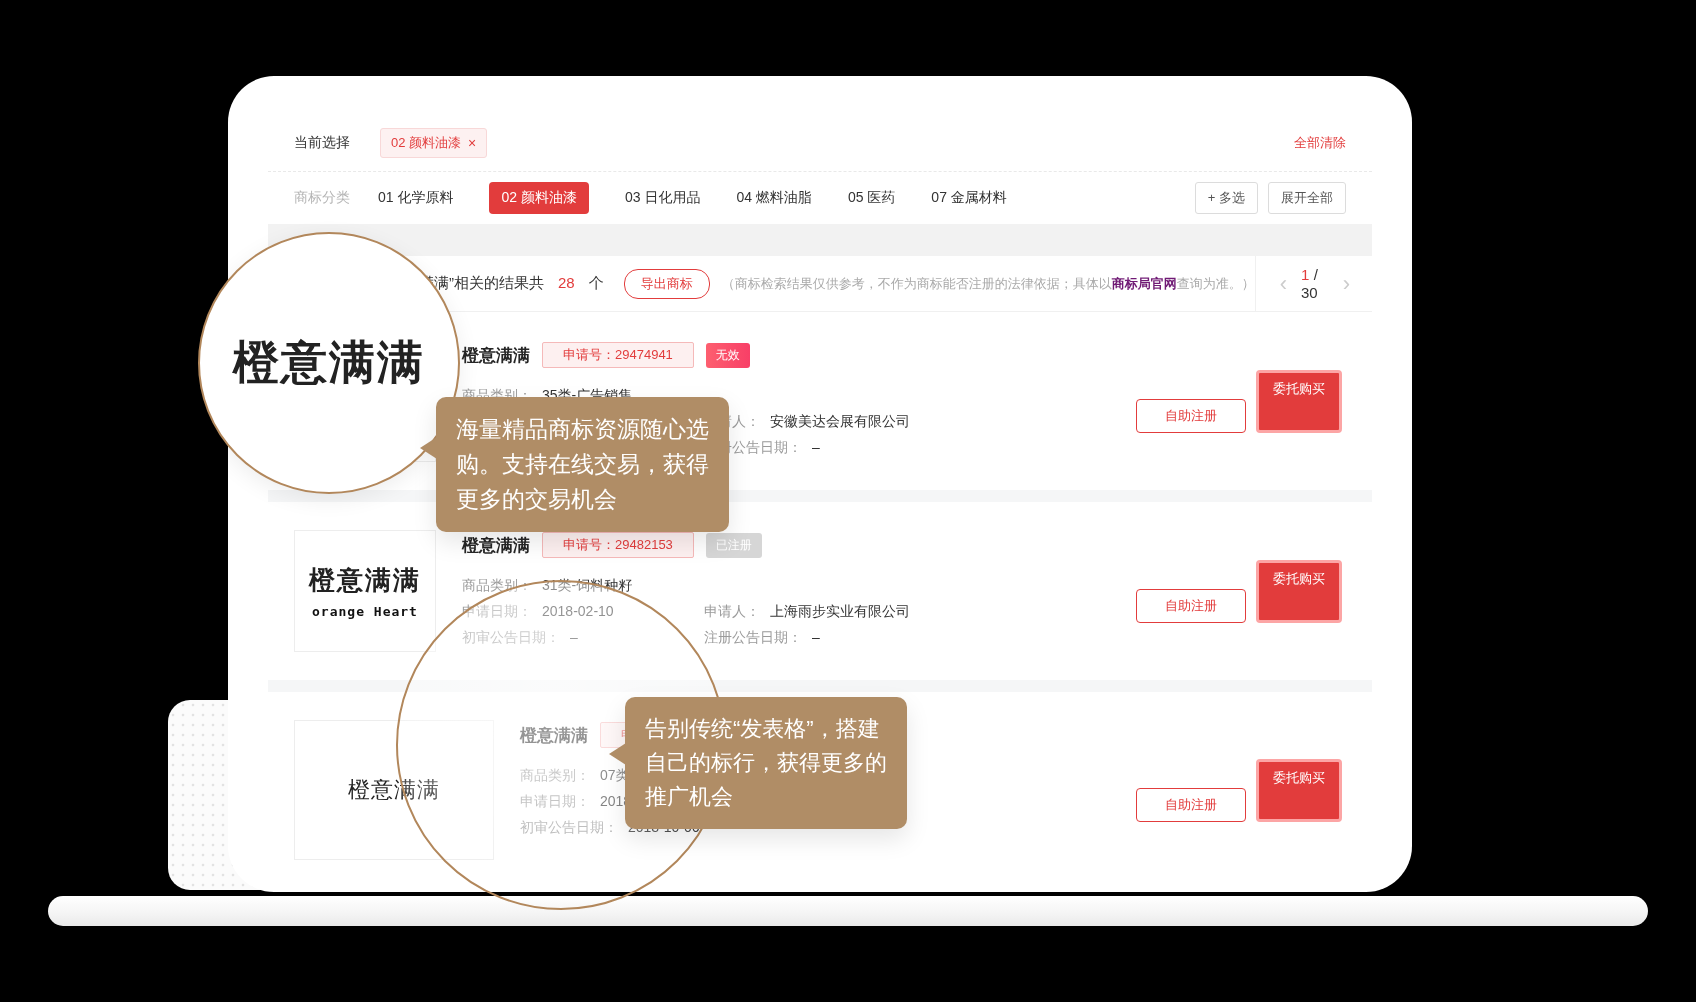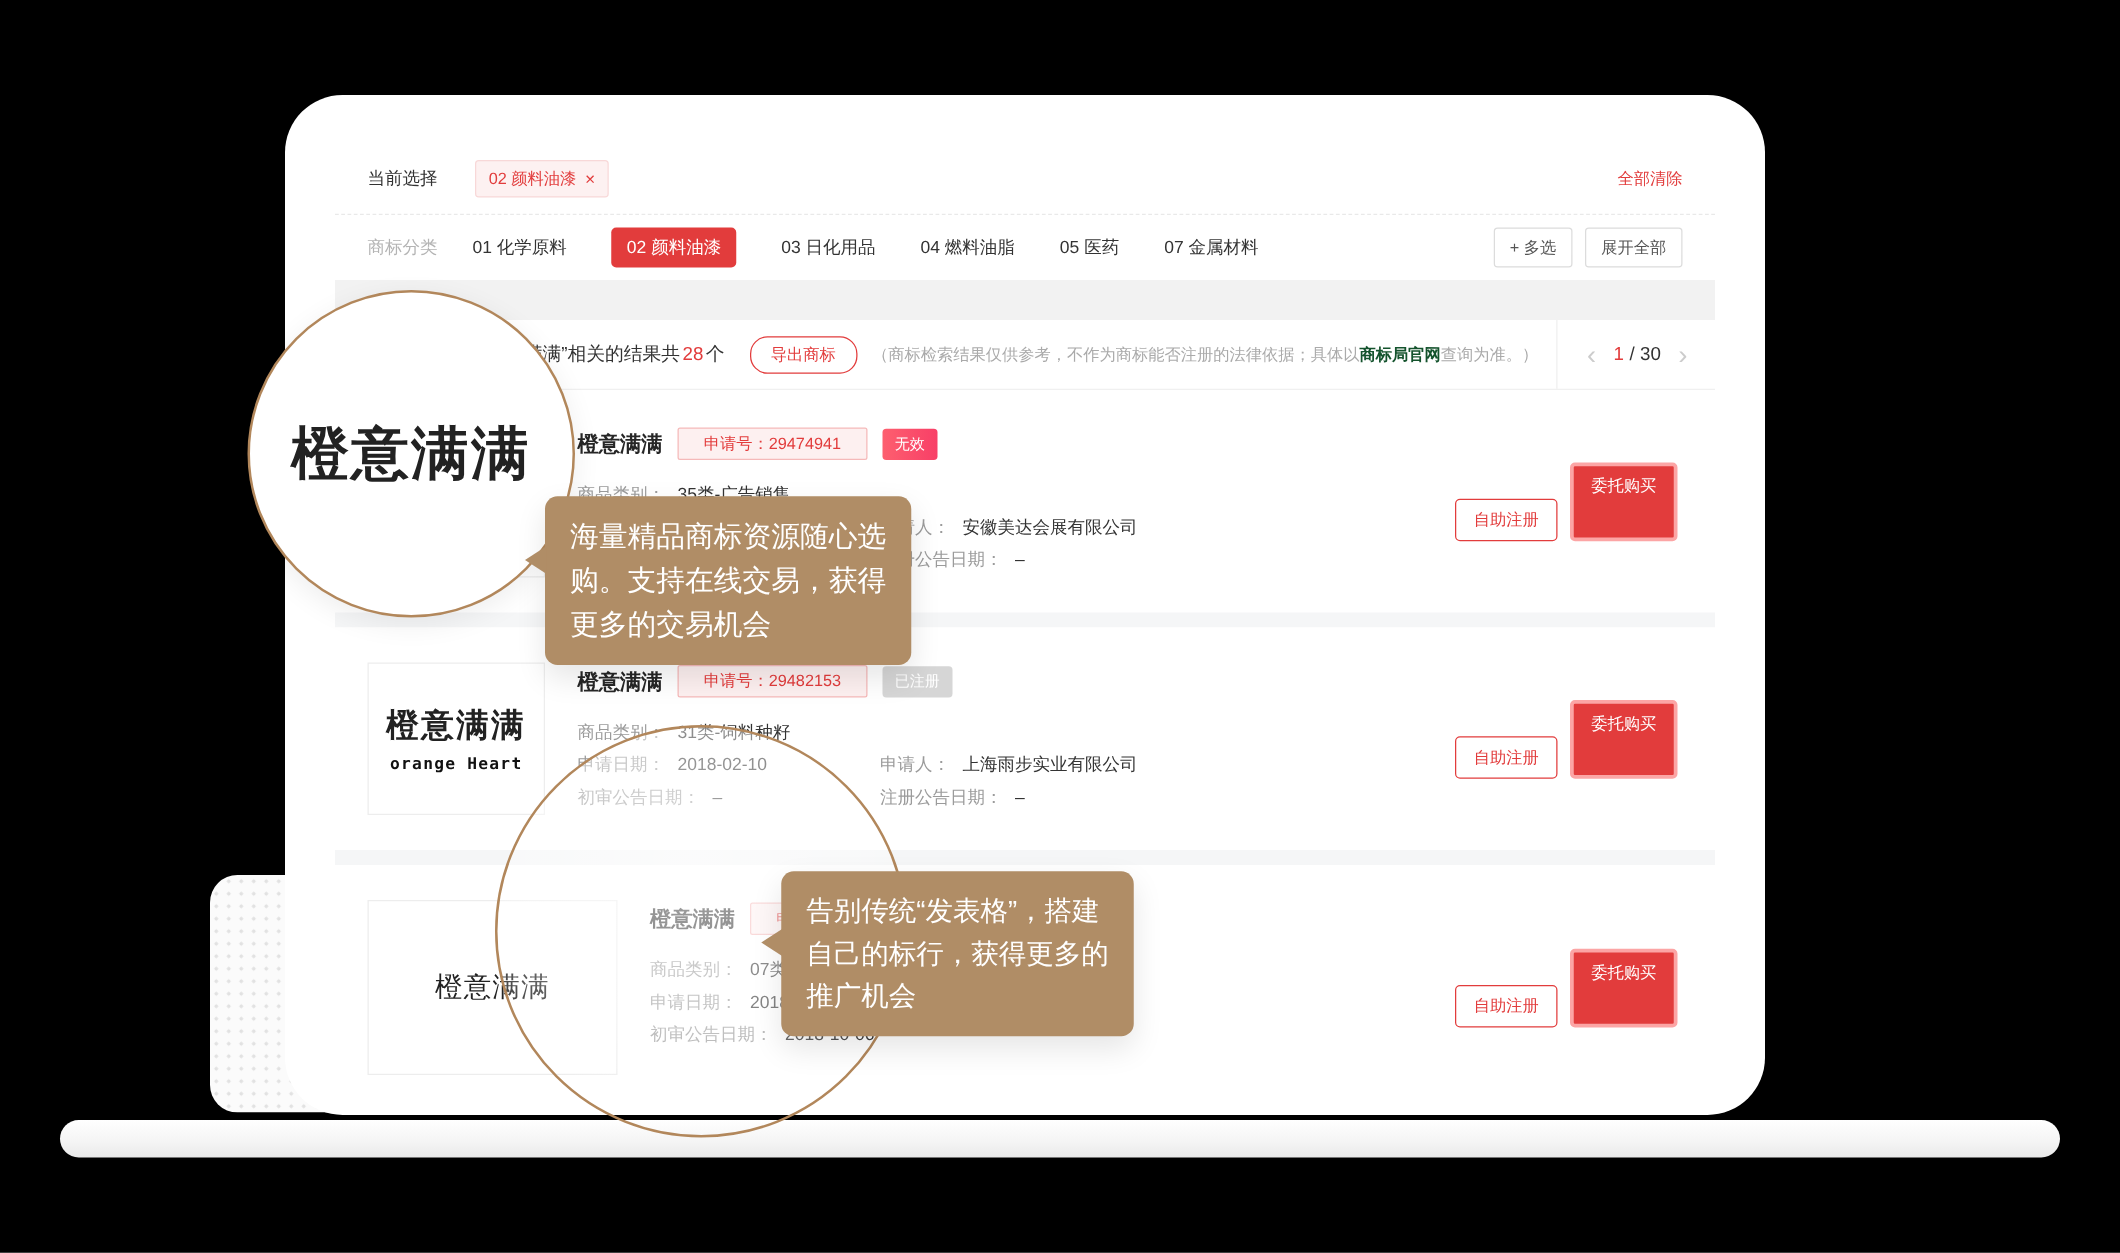--- a/index.html
+++ b/index.html
@@ -41,26 +41,26 @@
   .tabs-right { margin-left:auto; display:flex; gap:10px; }
   .ghost-btn { font-size:13px; color:#555; background:#fff; border:1px solid #dcdcdc;
                border-radius:3px; padding:6px 12px; cursor:pointer; white-space:nowrap; }
 
   .band { height:32px; background:#f2f2f2; }
 
   
   .res-header { height:56px; display:flex; align-items:center; padding:0 0 0 26px;
                 border-bottom:1px solid #f0f0f0; }
   .count { font-size:15px; color:#333; white-space:nowrap; }
-  .count .num { color:#e23c3c; margin:0 2px; }
+  .count .num { color:#e23c3c; margin:0 14px; }
   .export-btn { margin-left:20px; font-size:13px; color:#e23c3c; background:#fff;
                 border:1px solid #e23c3c; border-radius:14px; padding:5px 16px;
                 cursor:pointer; white-space:nowrap; }
   .disclaimer { margin-left:12px; font-size:13px; color:#aaa; white-space:nowrap; }
-  .disclaimer .lnk { color:#14532d; font-weight:bold; cursor:pointer; }
+  .disclaimer .lnk { color:#701a75; font-weight:bold; cursor:pointer; }
   .spacer { flex:1; }
   .pager { display:flex; align-items:center; gap:14px; border-left:1px solid #f0f0f0;
            height:100%; padding:0 22px 0 24px; }
   .pg-arrow { font-size:22px; color:#ccc; cursor:pointer; line-height:1; }
   .pg-cur { font-size:15px; color:#e23c3c; }
   .pg-rest { font-size:15px; color:#333; }
 
   .row { display:flex; align-items:flex-start; padding:28px 30px 28px 26px; background:#fff; }
   .row-gap { height:12px; background:#f5f6f7; }
 
@@ -82,21 +82,21 @@
   .badge { font-size:12px; color:#fff; border-radius:3px; padding:4px 10px; white-space:nowrap; }
   .badge.invalid { background:linear-gradient(90deg,#fd5f6f,#f83f67); }
   .badge.registered { background:#d6d6d6;text-align:right; }
   .fline { display:flex; font-size:14px; color:#333; margin-top:0; line-height:26px; }
   .fitem { min-width:242px; display:flex; }
   .flabel { color:#9b9b9b; margin-right:10px; }
   .fvalue { color:#333; }
 
   .actions { display:flex; gap:10px; align-self:center; margin-left:20px; }
   .btn-outline { font-size:13px; color:#e23c3c; background:#fff; border:1px solid #e23c3c;
-                 border-radius:4px; padding:7px 14px; cursor:pointer; white-space:nowrap;margin-top:29px; }
+                 border-radius:4px; padding:7px 28px; cursor:pointer; white-space:nowrap;margin-top:29px; }
   .btn-fill { font-size:13px; color:#fff; background:#e23c3c; border:3px solid #fca5a5;
               border-radius:4px; padding:7px 14px; cursor:pointer; white-space:nowrap; }
 
   
   .zoom-circle-1 { position:absolute; left:198px; top:232px; width:262px; height:262px;
                    border-radius:50%; background:#fff; border:2px solid #b2875b; z-index:4;
                    display:flex; align-items:center; justify-content:center;
                    box-shadow:0 6px 22px rgba(0,0,0,0.07); }
   .zoom-circle-1 .big { font-size:46px; font-weight:600; color:#222; letter-spacing:2px; white-space:nowrap; }
 

